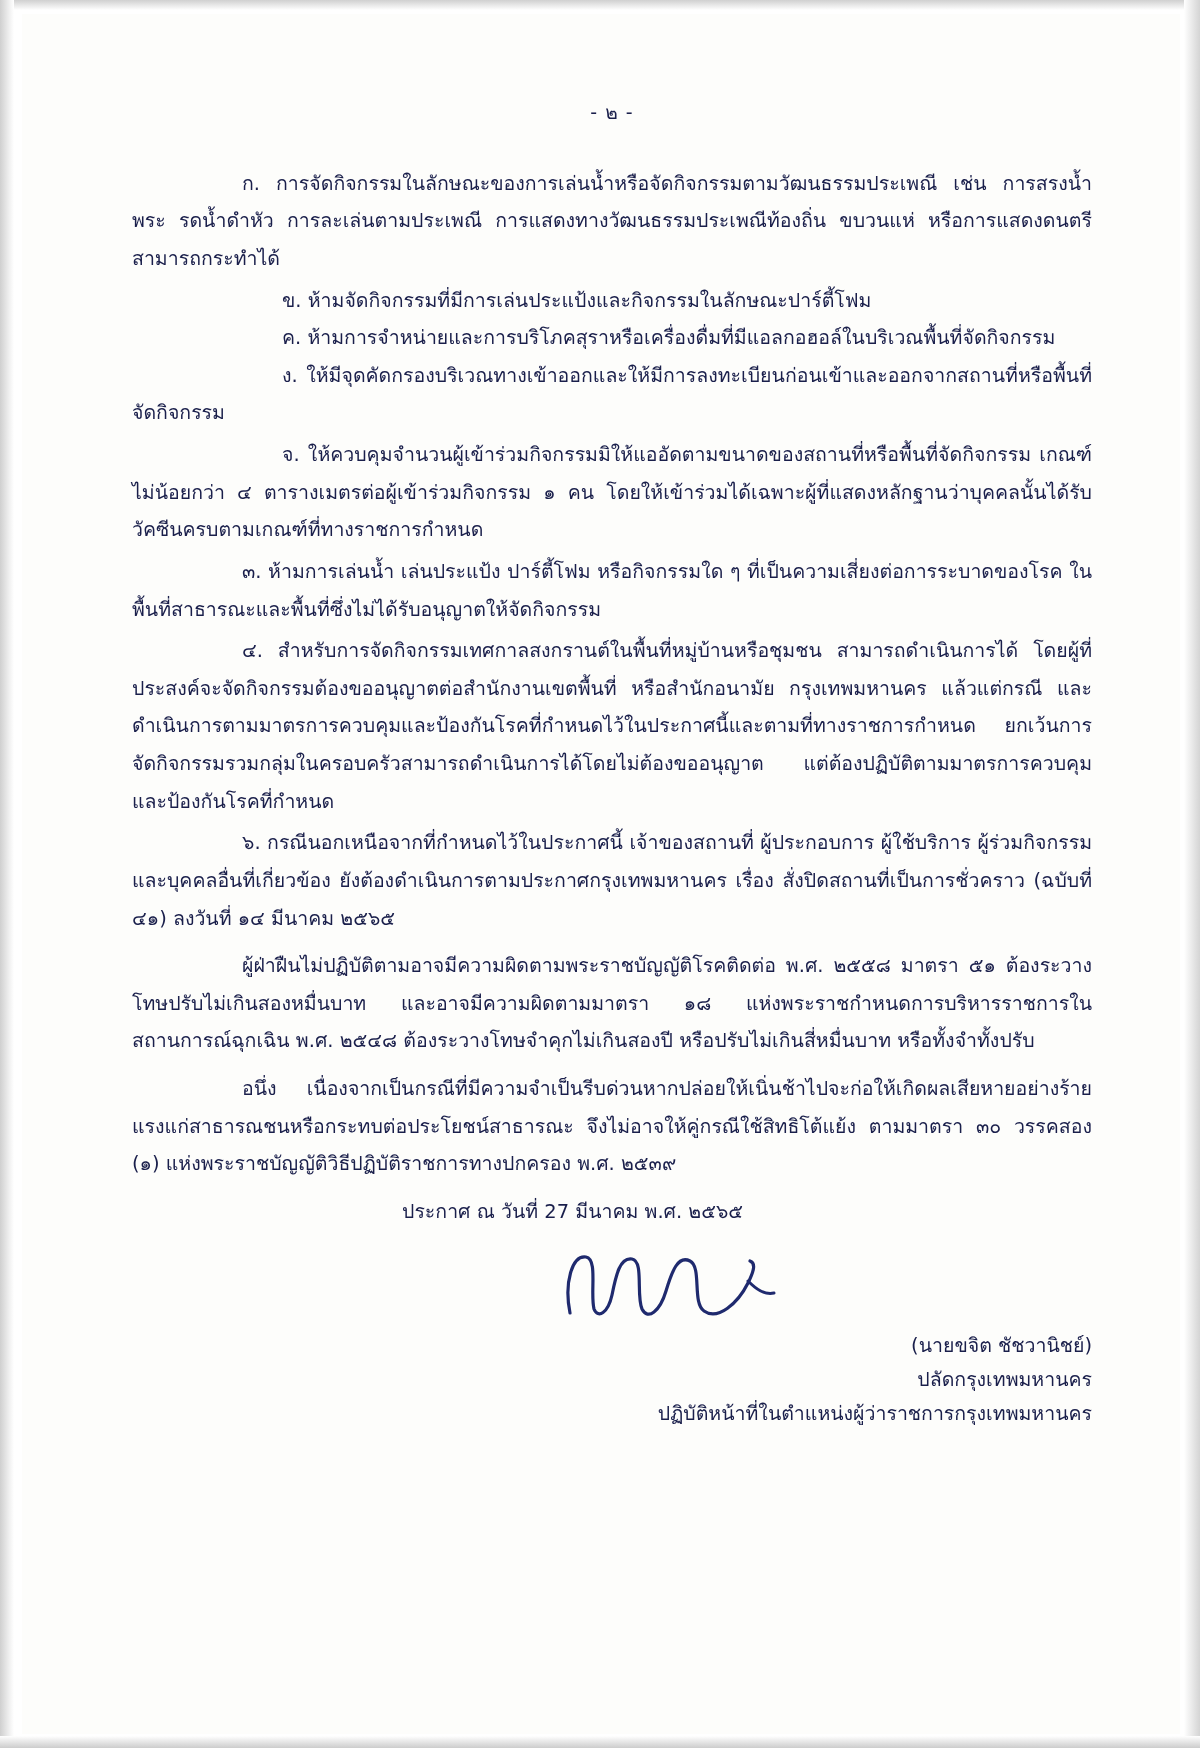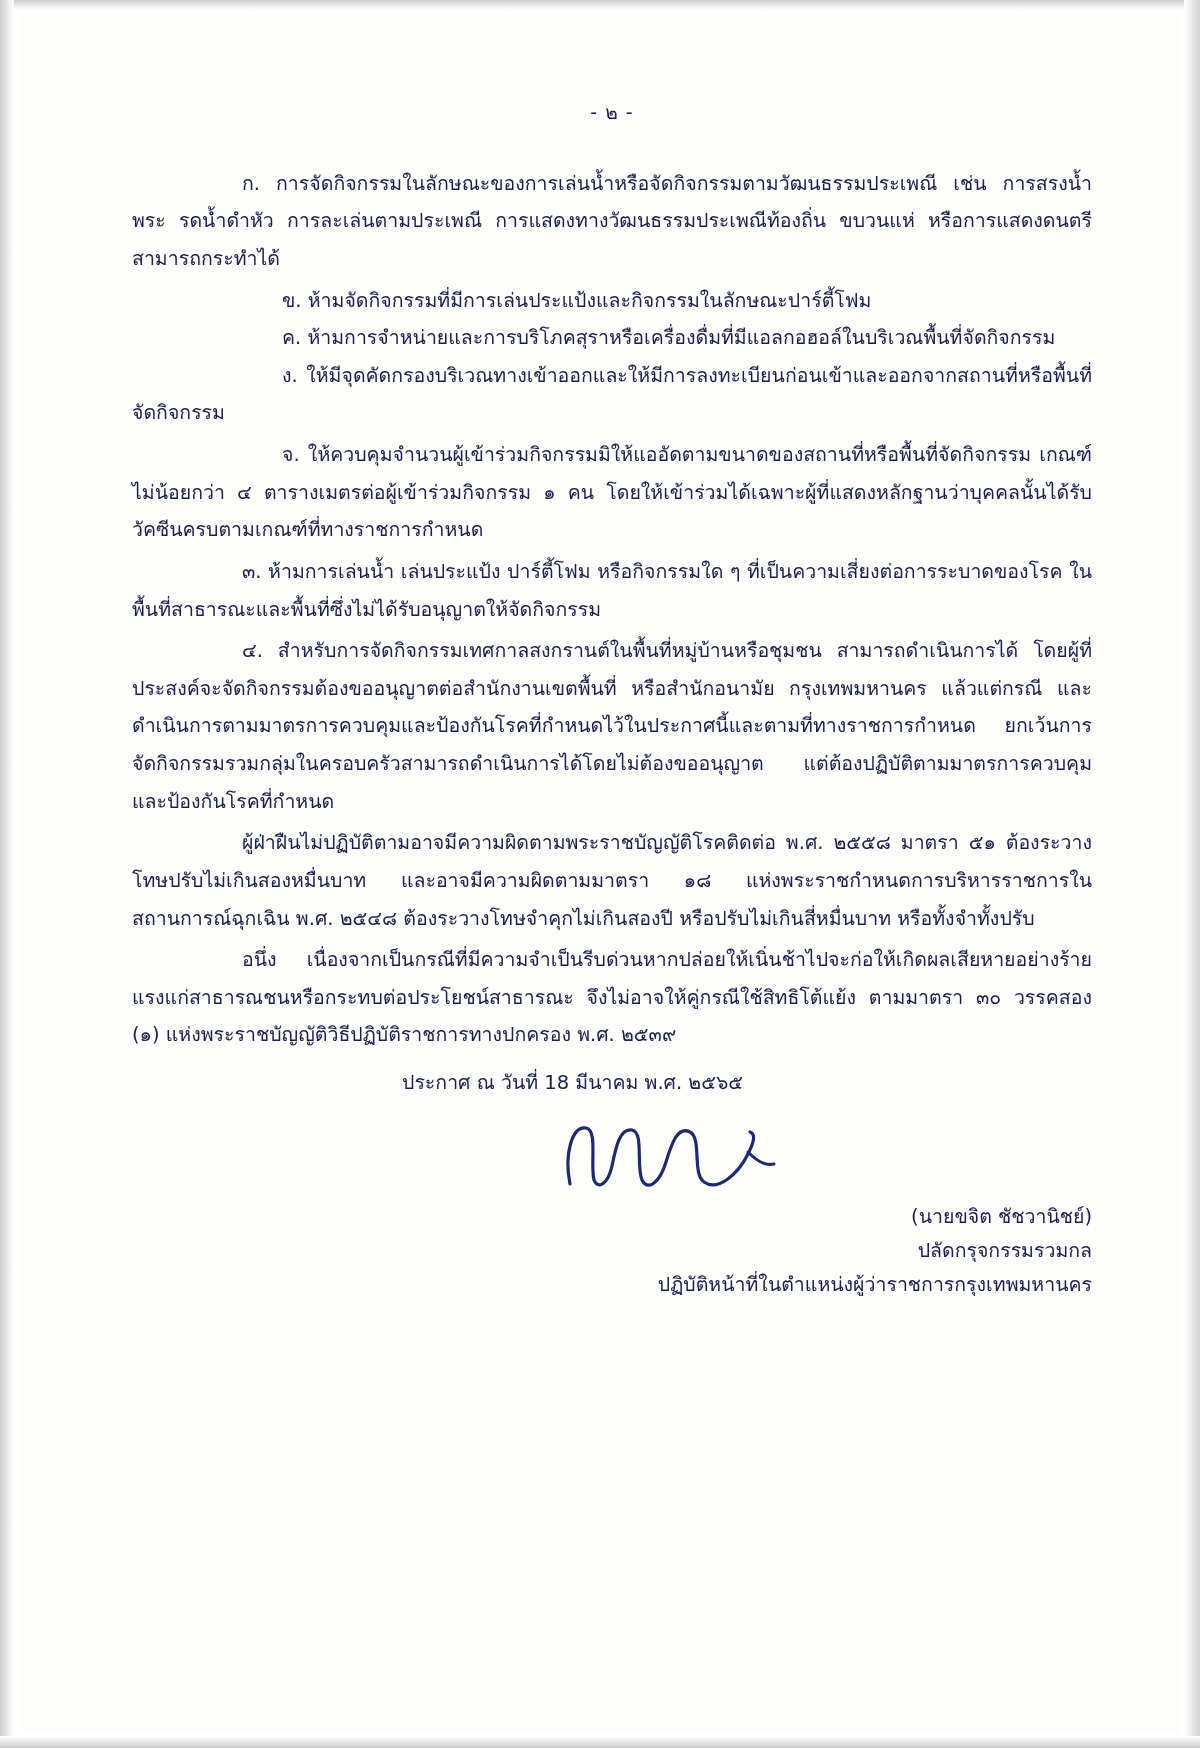--- a/index.html
+++ b/index.html
@@ -71,21 +71,21 @@
   }
   p {
     margin: 0;
     text-align: justify;
     text-justify: inter-word;
     text-indent: 0;
   }
   p.ind-2 { text-indent: 110px; }
   p.ind-3 { text-indent: 150px; }
   p.gap { margin-top: 4px; }
-  p.gap-lg { margin-top: 4px; }
+  p.gap-lg { margin-top: 10px; }
   .proclaim {
     margin-top: 10px;
     padding-left: 270px;
   }
   .sign-wrap {
     margin-top: 6px;
     text-align: center;
     padding-left: 120px;
   }
   .signature {
@@ -113,31 +113,32 @@
 
       <div class="page-number">- ๒ -</div>
 
       <p class="ind-2">ก.  การจัดกิจกรรมในลักษณะของการเล่นน้ำหรือจัดกิจกรรมตามวัฒนธรรมประเพณี เช่น การสรงน้ำพระ รดน้ำดำหัว การละเล่นตามประเพณี การแสดงทางวัฒนธรรมประเพณีท้องถิ่น ขบวนแห่ หรือการแสดงดนตรี สามารถกระทำได้</p>
       <p class="ind-3 gap">ข.  ห้ามจัดกิจกรรมที่มีการเล่นประแป้งและกิจกรรมในลักษณะปาร์ตี้โฟม</p>
       <p class="ind-3">ค.  ห้ามการจำหน่ายและการบริโภคสุราหรือเครื่องดื่มที่มีแอลกอฮอล์ในบริเวณพื้นที่จัดกิจกรรม</p>
       <p class="ind-3">ง.  ให้มีจุดคัดกรองบริเวณทางเข้าออกและให้มีการลงทะเบียนก่อนเข้าและออกจากสถานที่หรือพื้นที่จัดกิจกรรม</p>
       <p class="ind-3 gap">จ.  ให้ควบคุมจำนวนผู้เข้าร่วมกิจกรรมมิให้แออัดตามขนาดของสถานที่หรือพื้นที่จัดกิจกรรม เกณฑ์ไม่น้อยกว่า ๔ ตารางเมตรต่อผู้เข้าร่วมกิจกรรม ๑ คน โดยให้เข้าร่วมได้เฉพาะผู้ที่แสดงหลักฐานว่าบุคคลนั้นได้รับวัคซีนครบตามเกณฑ์ที่ทางราชการกำหนด</p>
       <p class="ind-2 gap">๓.  ห้ามการเล่นน้ำ เล่นประแป้ง ปาร์ตี้โฟม หรือกิจกรรมใด ๆ ที่เป็นความเสี่ยงต่อการระบาดของโรค ในพื้นที่สาธารณะและพื้นที่ซึ่งไม่ได้รับอนุญาตให้จัดกิจกรรม</p>
       <p class="ind-2 gap">๔.  สำหรับการจัดกิจกรรมเทศกาลสงกรานต์ในพื้นที่หมู่บ้านหรือชุมชน สามารถดำเนินการได้ โดยผู้ที่ประสงค์จะจัดกิจกรรมต้องขออนุญาตต่อสำนักงานเขตพื้นที่ หรือสำนักอนามัย กรุงเทพมหานคร แล้วแต่กรณี และดำเนินการตามมาตรการควบคุมและป้องกันโรคที่กำหนดไว้ในประกาศนี้และตามที่ทางราชการกำหนด ยกเว้นการจัดกิจกรรมรวมกลุ่มในครอบครัวสามารถดำเนินการได้โดยไม่ต้องขออนุญาต แต่ต้องปฏิบัติตามมาตรการควบคุมและป้องกันโรคที่กำหนด</p>
+      <p class="ind-2 gap">๖.  กรณีนอกเหนือจากที่กำหนดไว้ในประกาศนี้ เจ้าของสถานที่ ผู้ประกอบการ ผู้ใช้บริการ ผู้ร่วมกิจกรรม และบุคคลอื่นที่เกี่ยวข้อง ยังต้องดำเนินการตามประกาศกรุงเทพมหานคร เรื่อง สั่งปิดสถานที่เป็นการชั่วคราว (ฉบับที่ ๔๑) ลงวันที่ ๑๔ มีนาคม ๒๕๖๕</p>
       <p class="ind-2 gap-lg">ผู้ฝ่าฝืนไม่ปฏิบัติตามอาจมีความผิดตามพระราชบัญญัติโรคติดต่อ พ.ศ. ๒๕๕๘ มาตรา ๕๑ ต้องระวางโทษปรับไม่เกินสองหมื่นบาท และอาจมีความผิดตามมาตรา ๑๘ แห่งพระราชกำหนดการบริหารราชการในสถานการณ์ฉุกเฉิน พ.ศ. ๒๕๔๘ ต้องระวางโทษจำคุกไม่เกินสองปี หรือปรับไม่เกินสี่หมื่นบาท หรือทั้งจำทั้งปรับ</p>
       <p class="ind-2 gap-lg">อนึ่ง เนื่องจากเป็นกรณีที่มีความจำเป็นรีบด่วนหากปล่อยให้เนิ่นช้าไปจะก่อให้เกิดผลเสียหายอย่างร้ายแรงแก่สาธารณชนหรือกระทบต่อประโยชน์สาธารณะ จึงไม่อาจให้คู่กรณีใช้สิทธิโต้แย้ง ตามมาตรา ๓๐ วรรคสอง (๑) แห่งพระราชบัญญัติวิธีปฏิบัติราชการทางปกครอง พ.ศ. ๒๕๓๙</p>
 
-      <p class="proclaim">ประกาศ ณ วันที่ 18 มีนาคม พ.ศ. ๒๕๖๕</p>
+      <p class="proclaim">ประกาศ ณ วันที่ 27 มีนาคม พ.ศ. ๒๕๖๕</p>
 
       <div class="sign-wrap">
         <svg class="signature" width="260" height="92" viewBox="0 0 260 92">
           <path d="M28 76 C22 46, 30 18, 44 20 C56 22, 48 56, 52 72 C56 82, 66 76, 70 58 C74 38, 78 20, 90 22 C102 24, 94 58, 100 72 C106 84, 118 74, 124 54 C130 34, 136 18, 148 24 C160 30, 150 66, 162 74 C176 84, 196 66, 206 46 C212 34, 214 26, 208 24" fill="none" stroke="#1f2a6e" stroke-width="3.2" stroke-linecap="round" stroke-linejoin="round"></path>
           <path d="M206 44 C214 52, 222 58, 232 56" fill="none" stroke="#1f2a6e" stroke-width="3" stroke-linecap="round"></path>
         </svg>
       </div>
 
       <div class="sign-line">(นายขจิต  ชัชวานิชย์)</div>
-      <div class="sign-line">ปลัดกรุจกรรมรวมกล</div>
+      <div class="sign-line">ปลัดกรุงเทพมหานคร</div>
       <div class="sign-line">ปฏิบัติหน้าที่ในตำแหน่งผู้ว่าราชการกรุงเทพมหานคร</div>
 
     </div>
   </div>
 </div>
 
 </body></html>

